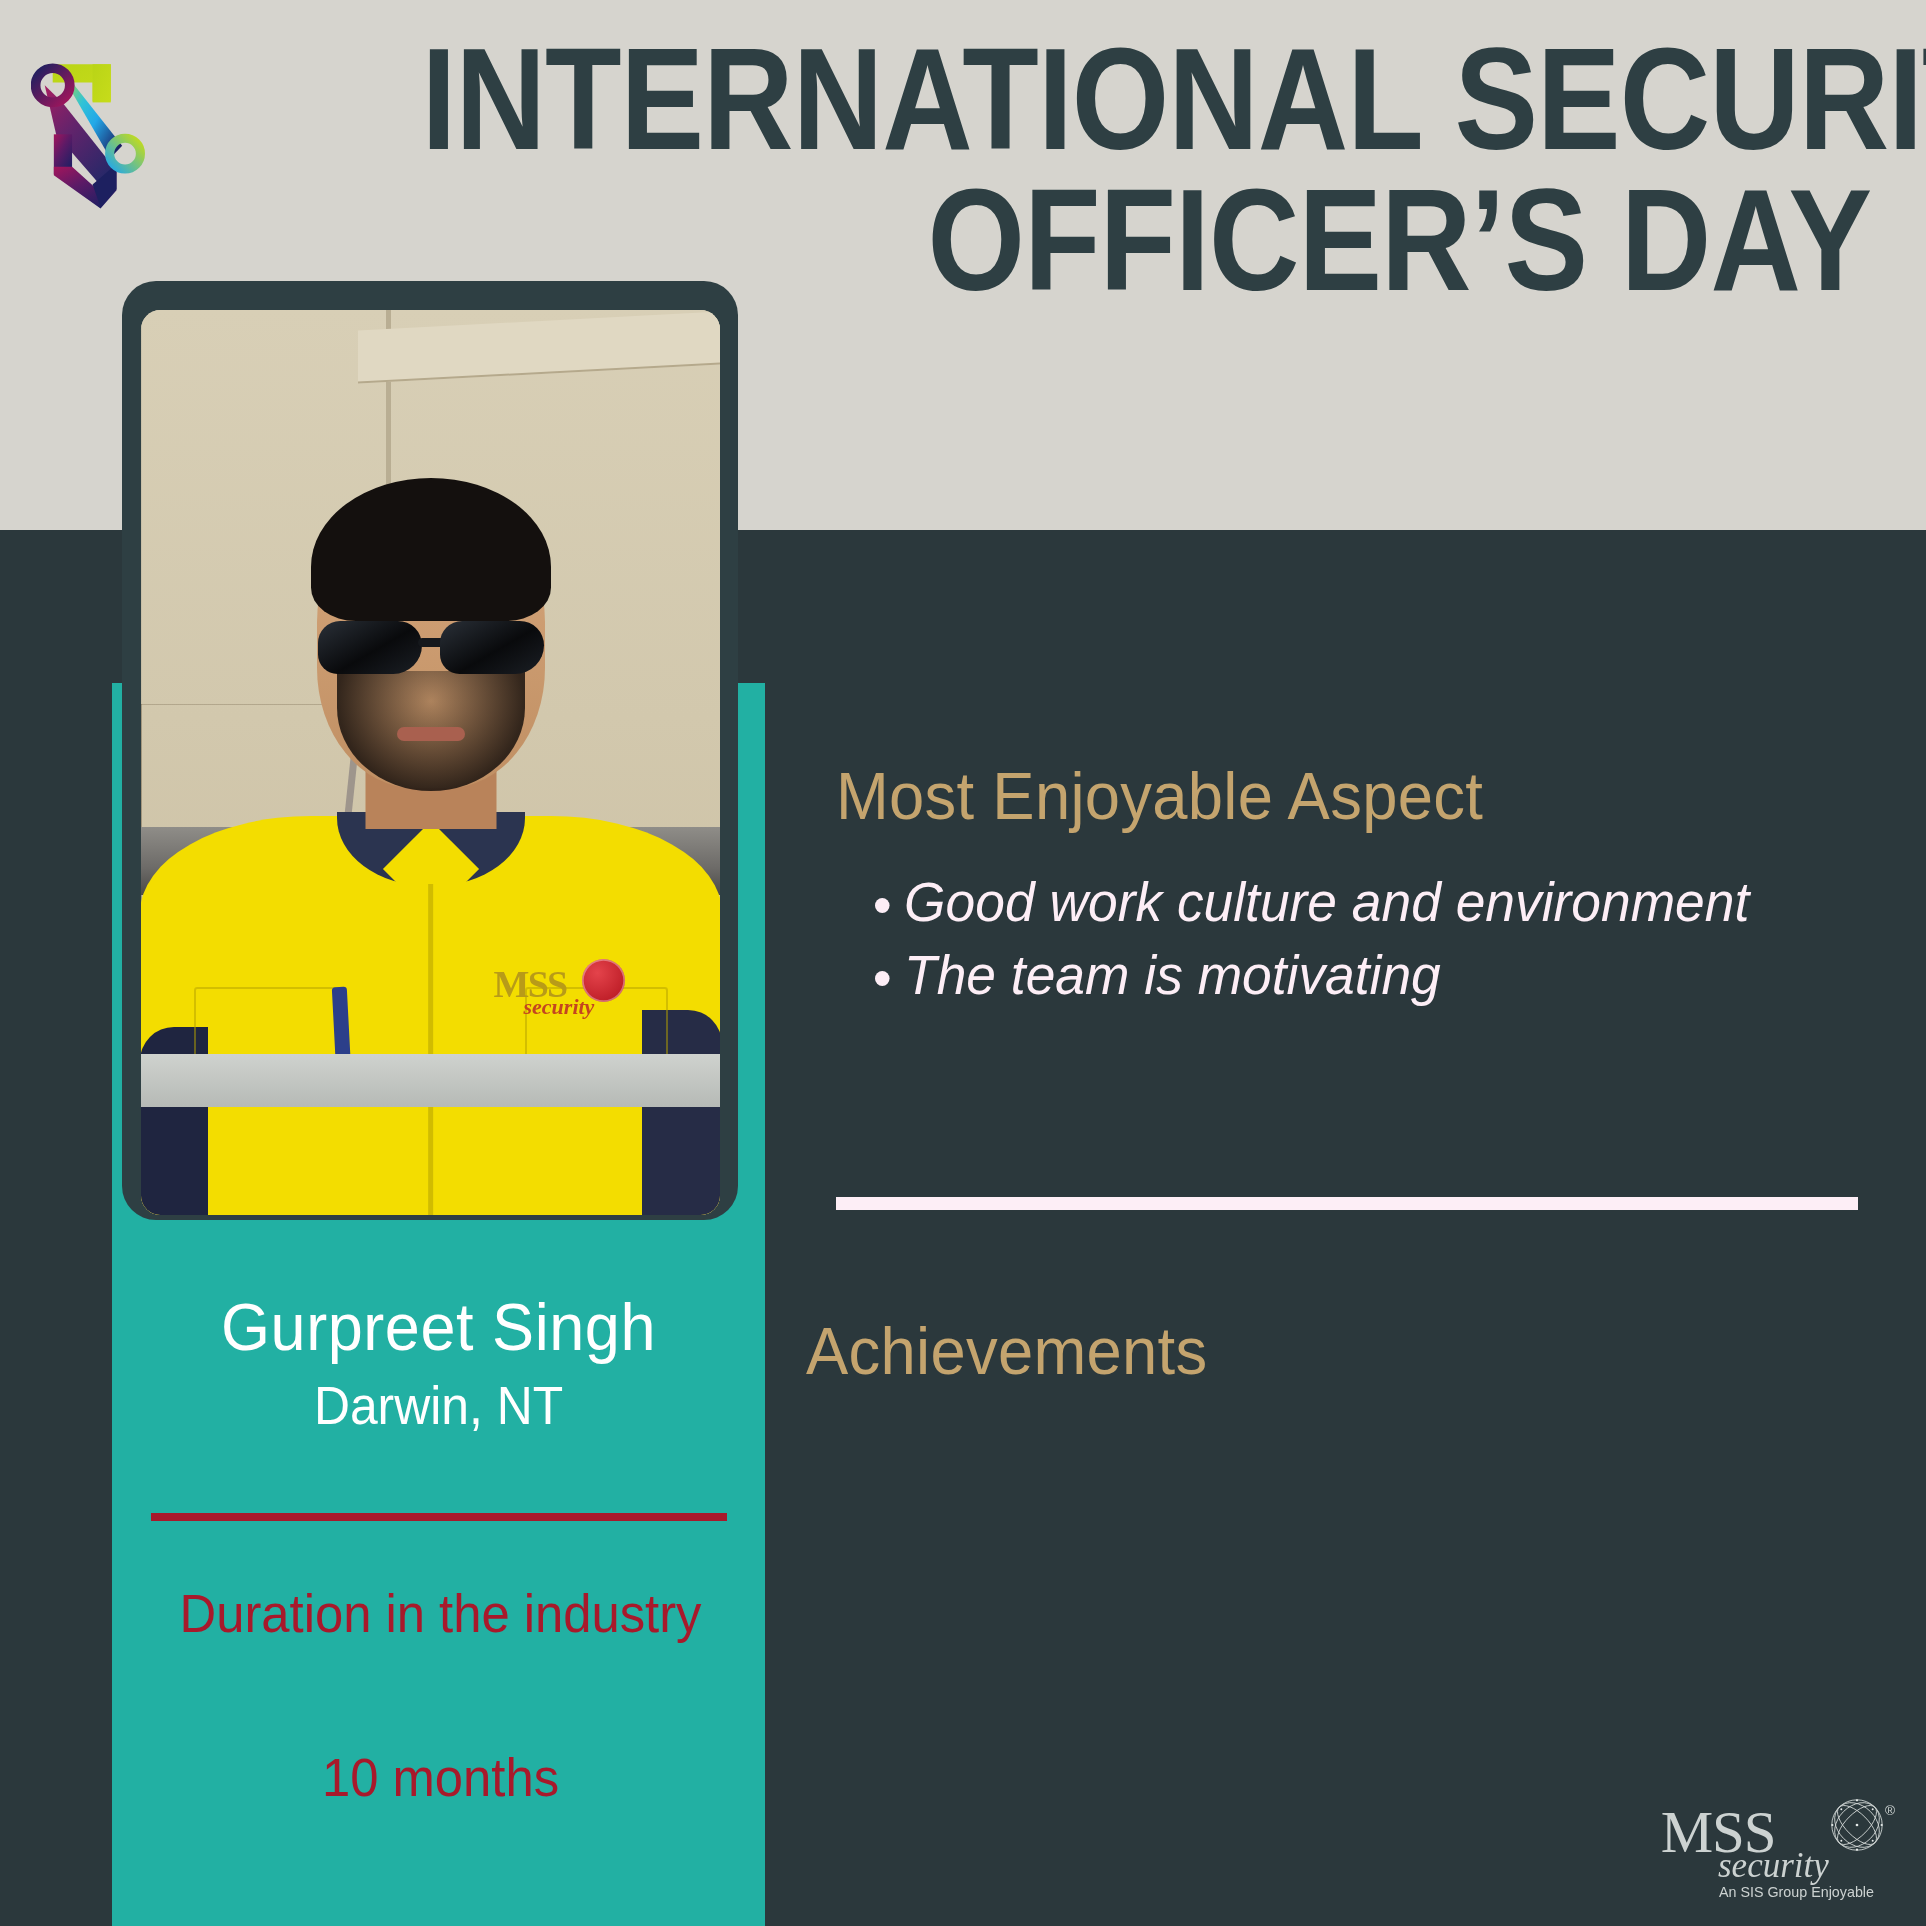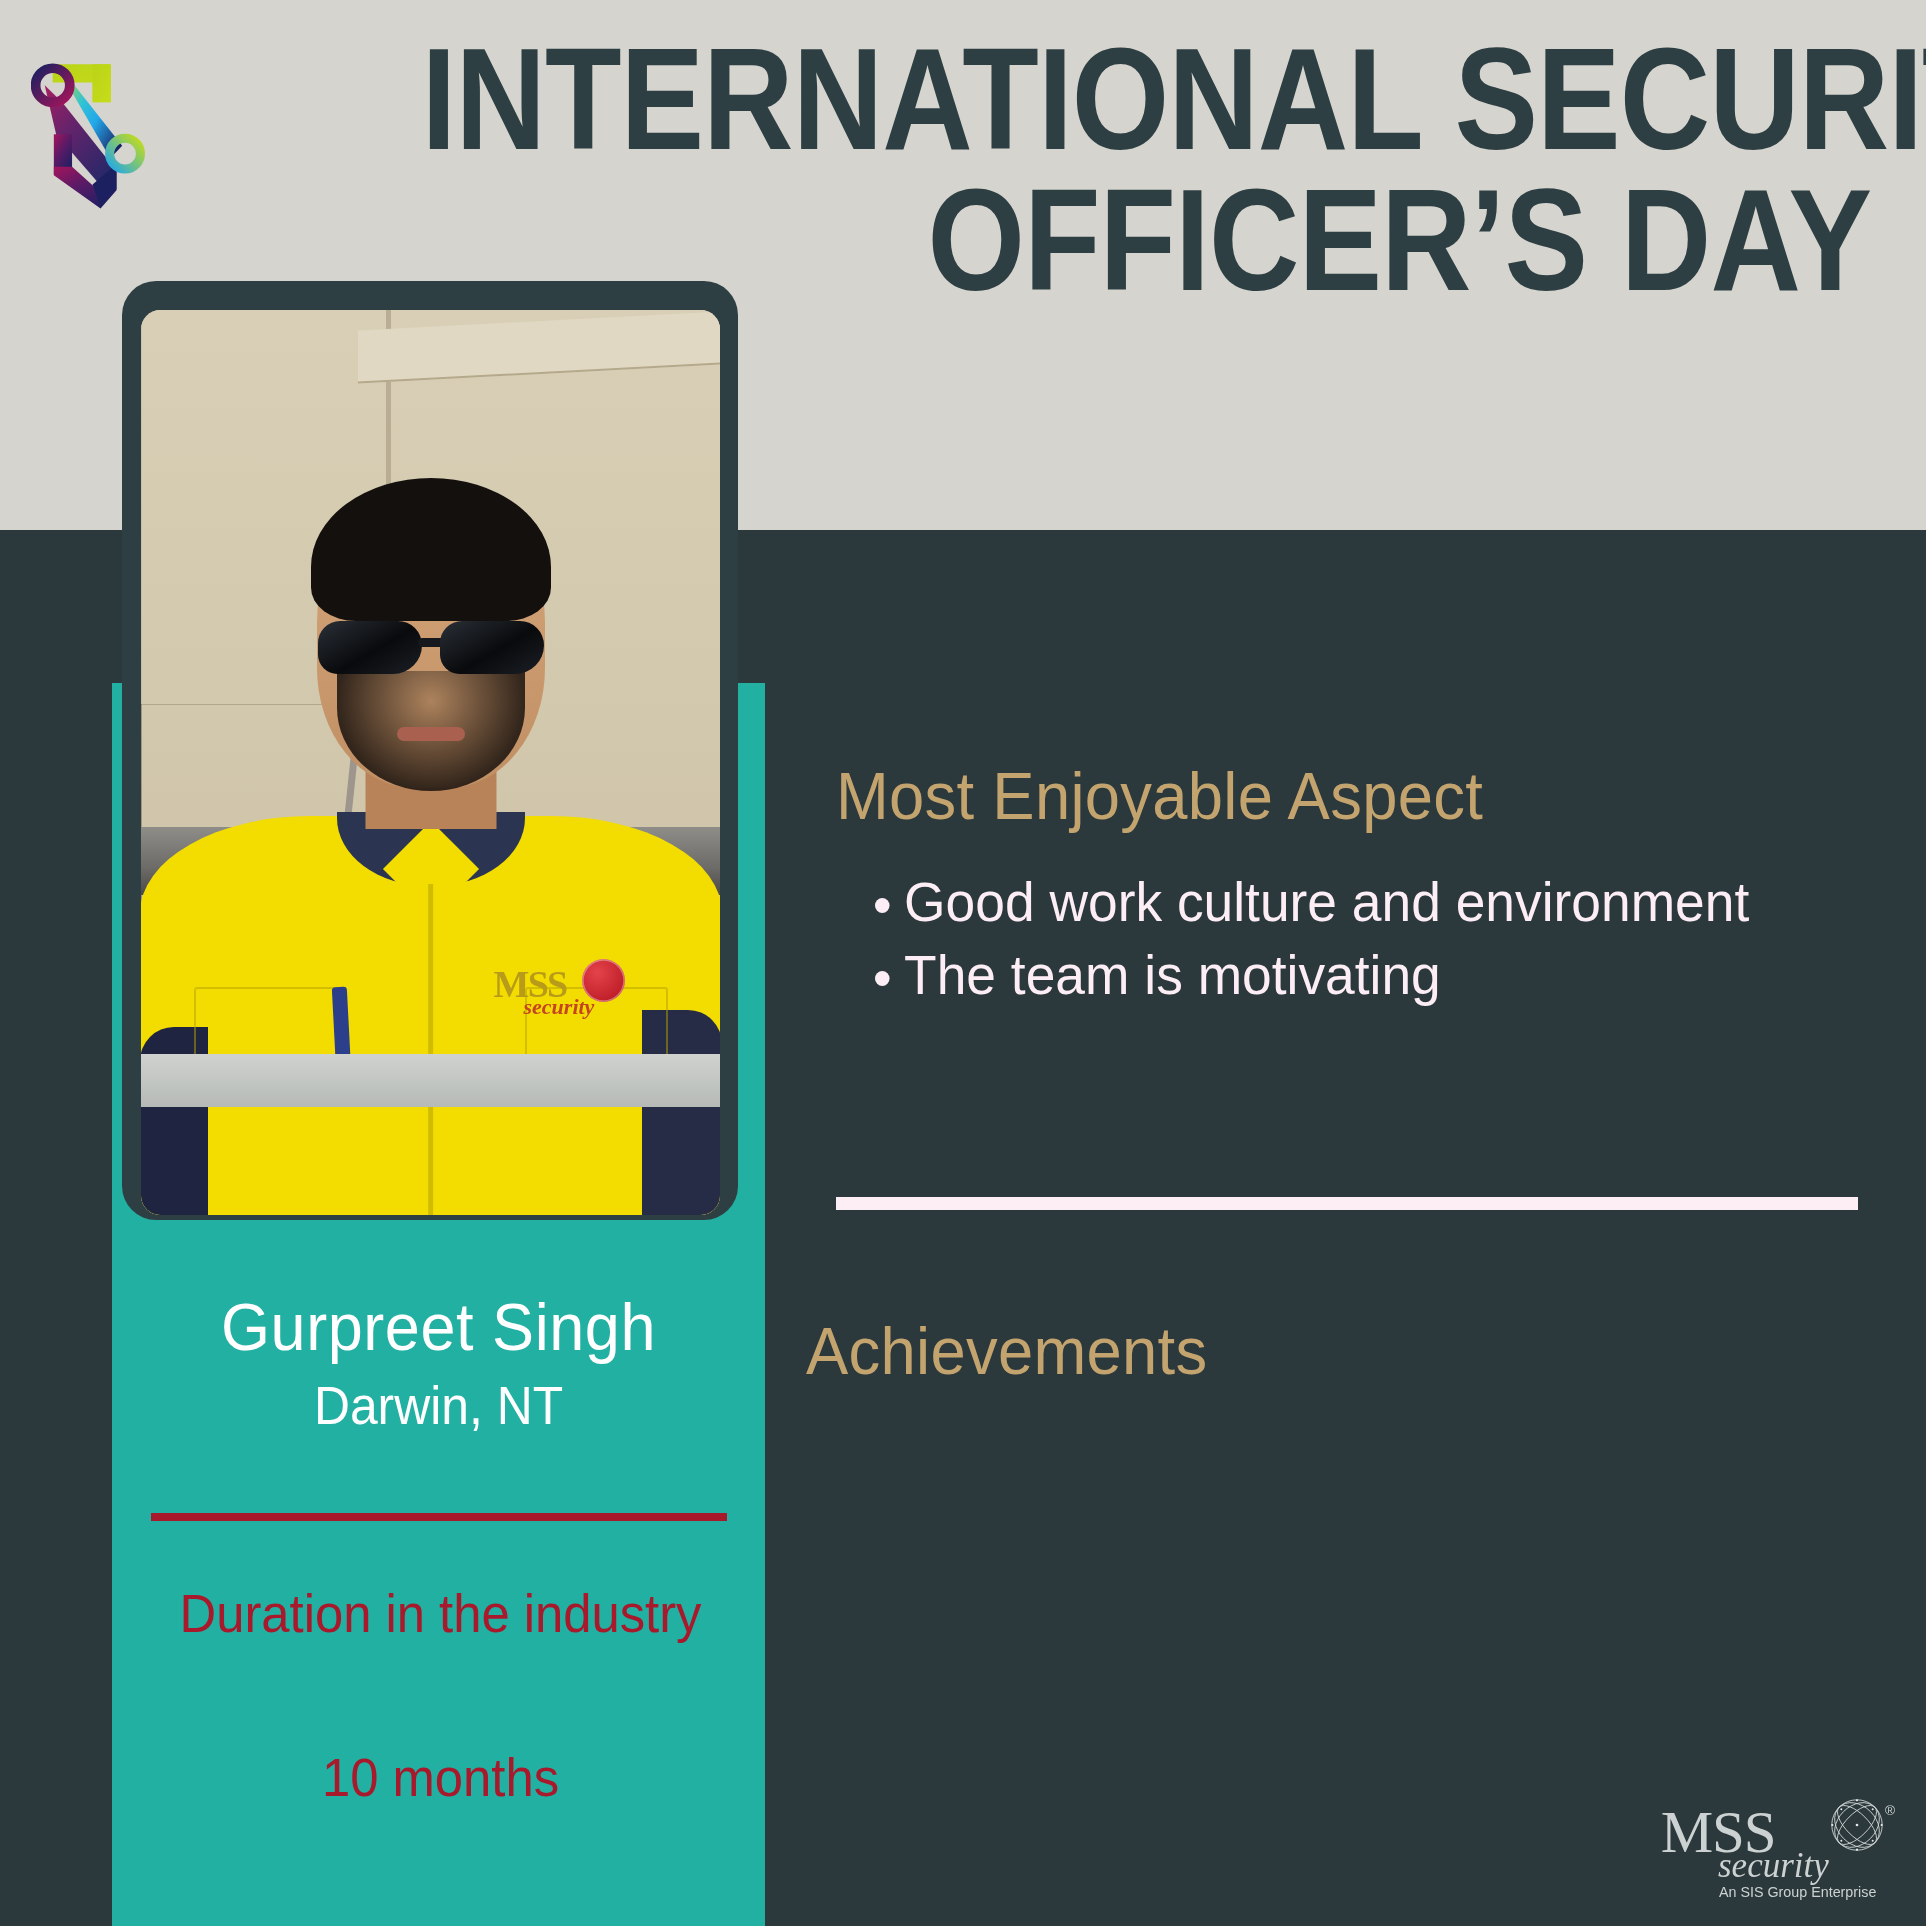--- a/index.html
+++ b/index.html
@@ -281,20 +281,21 @@
     font-weight:normal;
     letter-spacing:0.3px;
     margin:0;
     transform:scaleX(0.96);
     transform-origin:left center;
   }
   .bullet-list{
     list-style:none;
     margin:34px 0 0 0;
     padding:0 0 0 39px;
+    font-style:italic;
   }
   .bullet-list li{
     position:relative;
     color:#fdeef6;
     font-family:"Liberation Sans Narrow","Liberation Sans", sans-serif;
     font-size:55px;
     line-height:1.26;
     margin-bottom:3.4px;
     padding-left:30px;
     transform:scaleX(0.97);
@@ -475,21 +476,21 @@
 
   <div class="rule"></div>
 
   <div class="achv">
     <h2 class="sec-heading">Achievements</h2>
   </div>
 
   <div class="footer-logo">
     <span class="fl-mss">MSS</span>
     <span class="fl-sec">security</span>
-    <span class="fl-tag">An SIS Group Enterprise</span>
+    <span class="fl-tag">An SIS Group Enjoyable</span>
     <span class="fl-reg">®</span>
     <span class="fl-globe">
       <svg viewBox="0 0 100 100" width="56" height="56" aria-hidden="true">
         <g fill="none" stroke="#ccd2d1" stroke-width="1.6">
           <circle cx="50" cy="50" r="45"></circle>
           <ellipse cx="50" cy="50" rx="45" ry="20" transform="rotate(45 50 50)"></ellipse>
           <ellipse cx="50" cy="50" rx="45" ry="20" transform="rotate(-45 50 50)"></ellipse>
           <ellipse cx="50" cy="50" rx="45" ry="34" transform="rotate(45 50 50)"></ellipse>
           <ellipse cx="50" cy="50" rx="45" ry="34" transform="rotate(-45 50 50)"></ellipse>
         </g>

